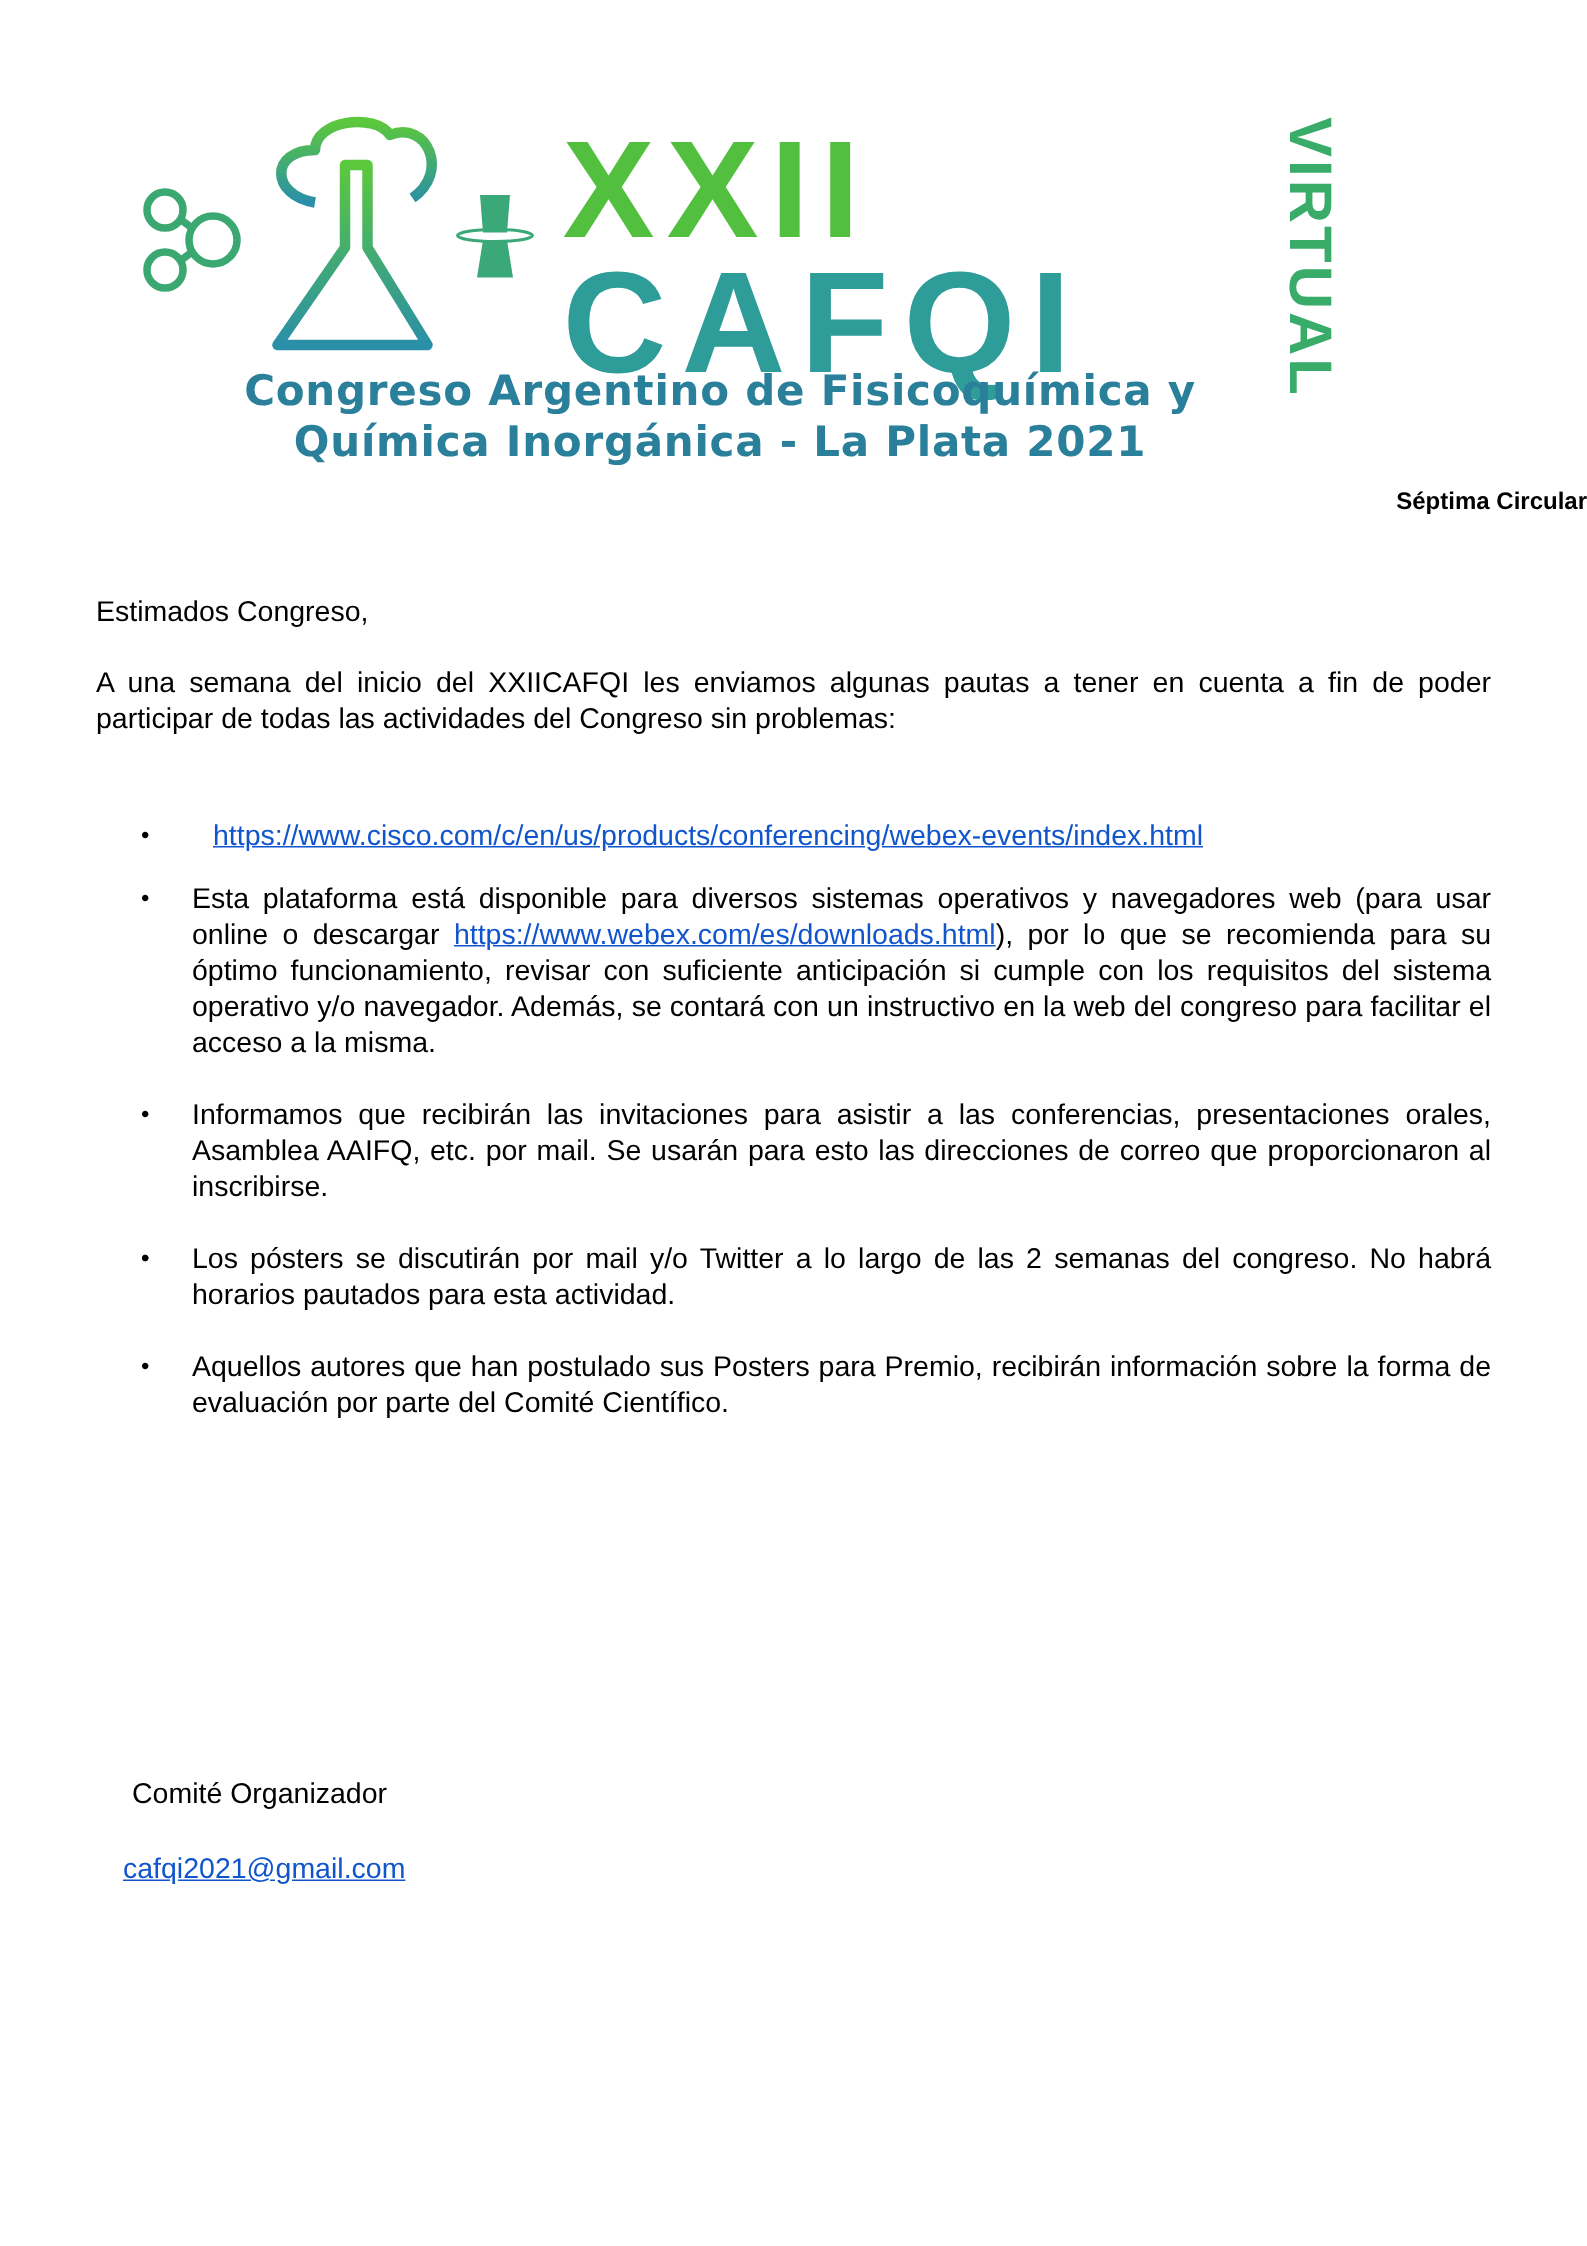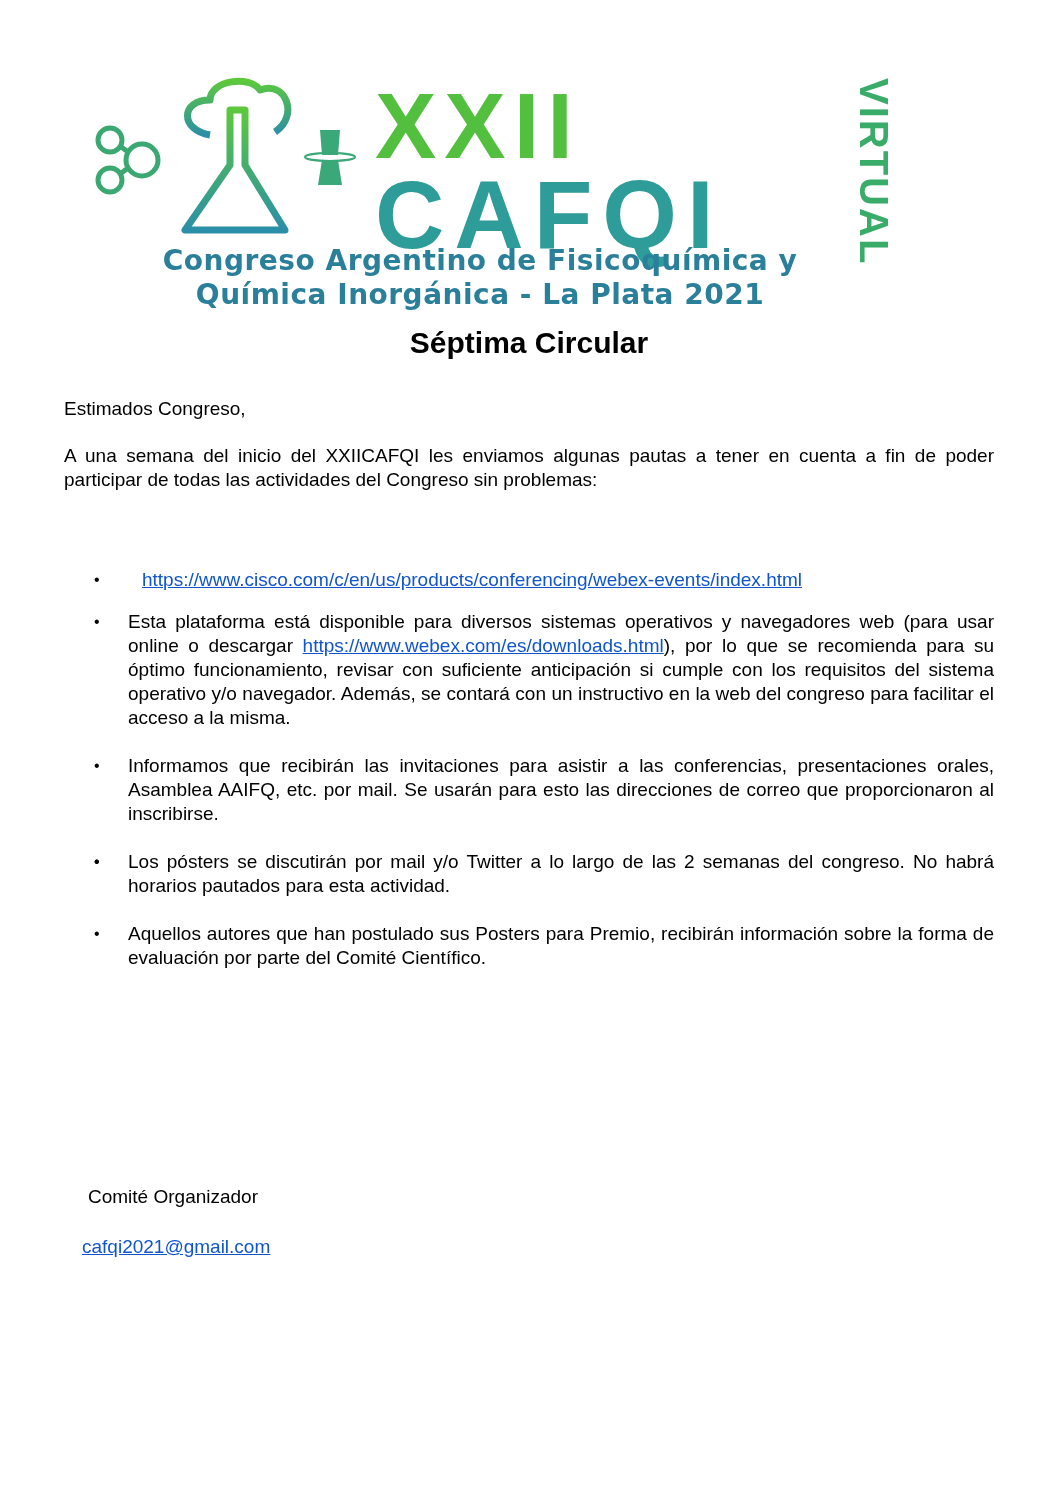--- a/index.html
+++ b/index.html
@@ -3,30 +3,30 @@
 <meta charset="utf-8">
 <style>
   html, body { margin:0; padding:0; background:#ffffff; }
   body { width:1058px; height:1497px; position:relative; overflow:hidden;
          font-family:"Liberation Sans", sans-serif; color:#000; }
   .logo { position:absolute; left:60px; top:60px; width:840px; height:250px; }
   .logo svg { width:840px; height:250px; display:block; }
   .subtitle { position:absolute; left:100px; width:760px; text-align:center;
               font-family:"DejaVu Sans", sans-serif; font-weight:bold;
               color:#2a7f9a; font-size:28px; line-height:34px; top:244px; letter-spacing:0.5px; }
-  .title { position:absolute; top:326px; left:0; width:1058px; text-align:center;
-           font-weight:bold; font-size:30px; }
+  .title { position:absolute; top:326px; left:0; width:1058px; text-align:right;
+           font-weight:bold; font-size:16px; }
   .para { position:absolute; left:64px; width:930px; font-size:19px; line-height:24px; text-align:justify; }
   .greet { top:397px; }
   .intro { top:444px; }
   ul.items { position:absolute; left:64px; width:930px; top:546px; margin:0; padding:0; list-style:none; }
   ul.items li { position:relative; padding-left:64px; font-size:19px; line-height:24px; text-align:justify; }
   ul.items li .bullet { position:absolute; left:30px; top:0; font-size:16px; }
   a.link { color:#1155cc; text-decoration:underline; }
-  .linkline { display:block; padding-left:14px; margin-top:22px; }
+  .linkline { display:block; padding-left:14px; }
   .sign { position:absolute; left:88px; top:1186px; font-size:19px; }
   .email { position:absolute; left:82px; top:1236px; font-size:19px; }
 </style>
 </head>
 <body>
 
 <div class="logo">
   <svg viewBox="0 0 840 250" xmlns="http://www.w3.org/2000/svg">
     <defs>
       <linearGradient id="g1" x1="0" y1="0" x2="0" y2="1">

